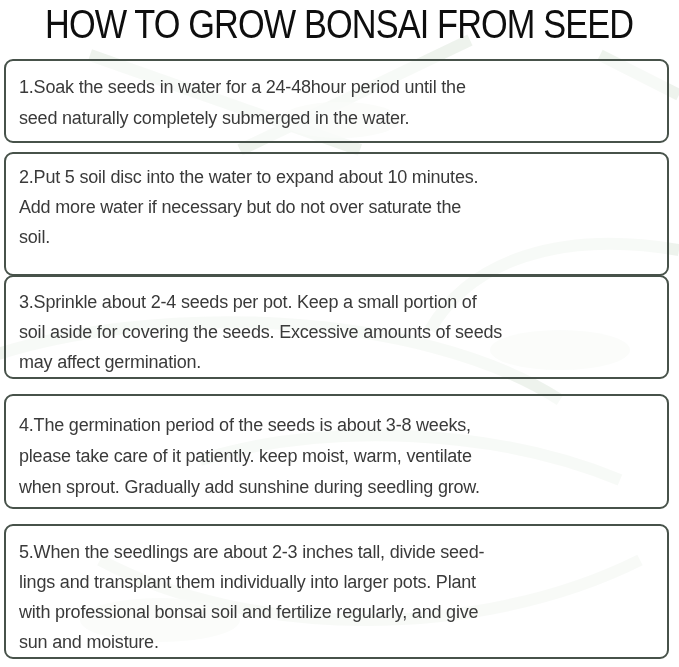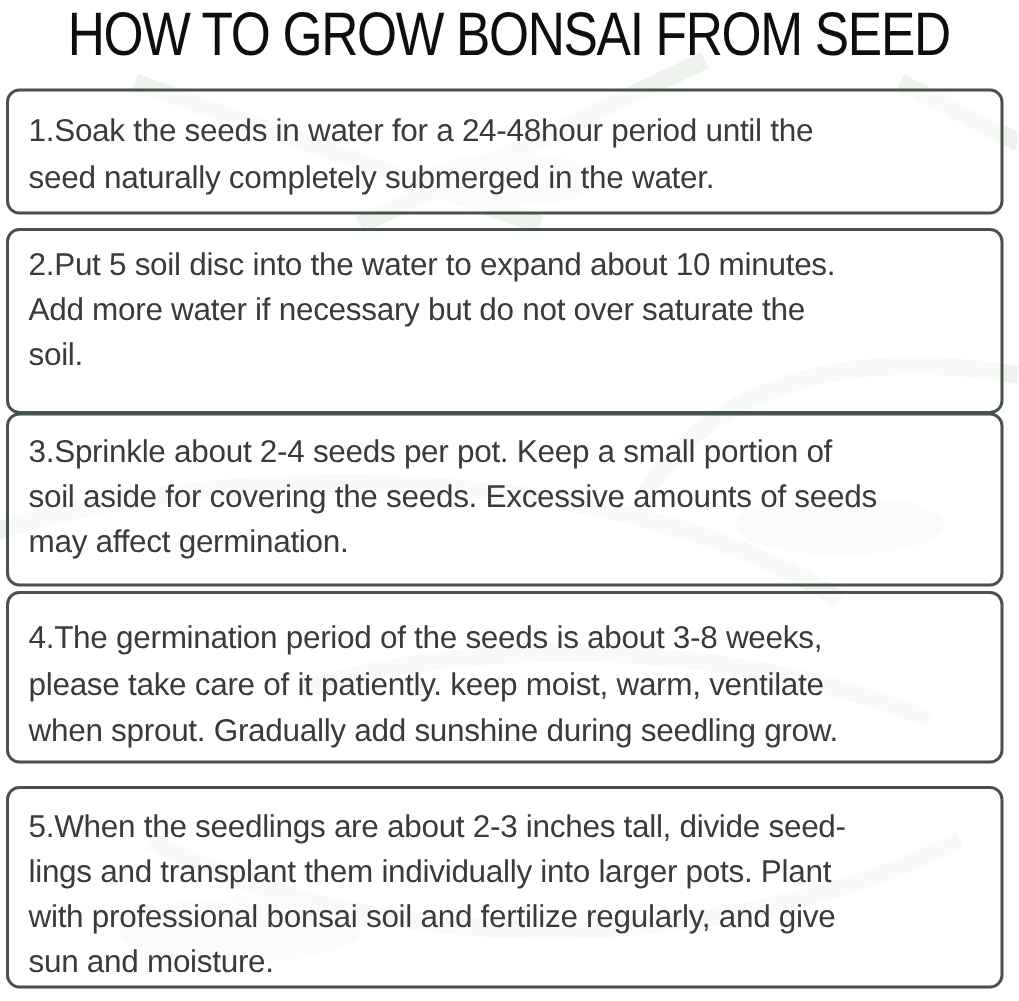--- a/index.html
+++ b/index.html
@@ -41,30 +41,30 @@
     width:665px;
     box-sizing:border-box;
     border:2px solid var(--box-border);
     border-radius:9px;
     background:rgba(255,255,255,0.55);
     z-index:1;
   }
   .step-text{
     margin:0;
     padding:8px 8px 0 13px;
-    font-size:21px;
+    font-size:18px;
     line-height:30px;
     color:var(--body-text);
     white-space:pre-line;
     letter-spacing:-0.2px;
   }
   .step1{top:59px;height:84px;}
   .step1 .step-text{padding-top:11px;line-height:31px;}
   .step2{top:152px;height:124px;}
-  .step3{top:275px;height:116px;}
+  .step3{top:275px;height:104px;}
   .step3 .step-text{padding-top:10px;}
   .step4{top:394px;height:115px;}
   .step4 .step-text{padding-top:14px;line-height:31px;}
   .step5{top:524px;height:135px;}
   .step5 .step-text{padding-top:11px;}
 </style>
 </head>
 <body>
 
 <div class="page">

